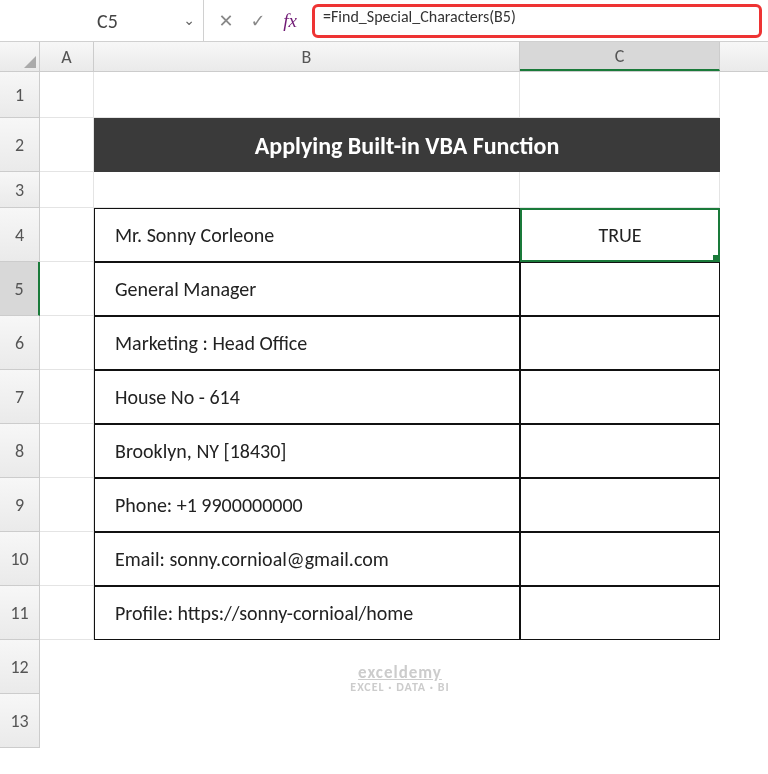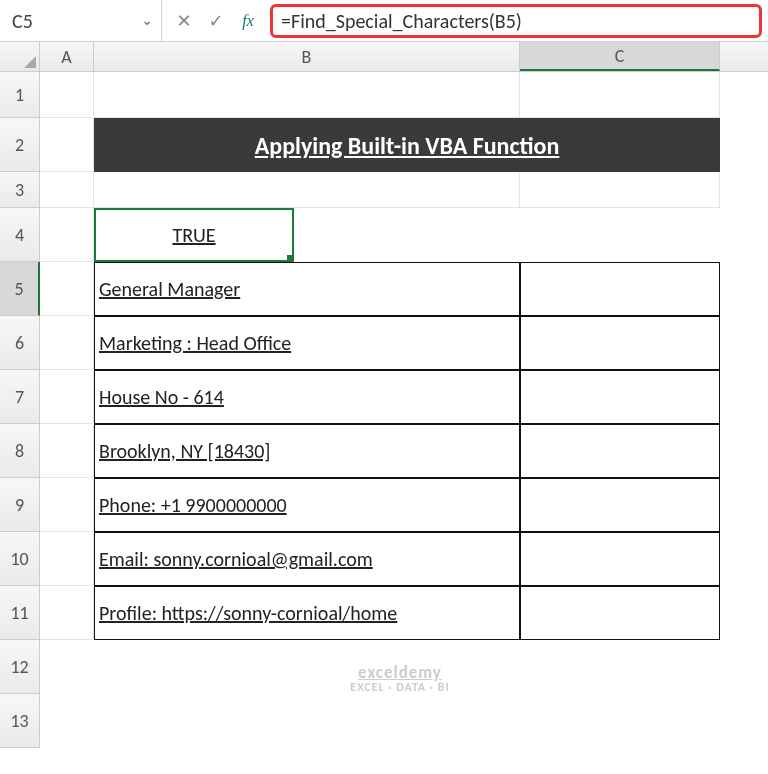--- a/index.html
+++ b/index.html
@@ -12,29 +12,30 @@
     position: relative;
   }
   .formula-bar {
     display: flex;
     align-items: center;
     height: 42px;
     border-bottom: 1px solid #d0d0d0;
     background: #fff;
   }
   .name-box {
-    width: 162px;
+    width: 204px;
     height: 100%;
     display: flex;
     align-items: center;
     padding-left: 12px;
     font-size: 20px;
     color: #444;
     border-right: 1px solid #d0d0d0;
     position: relative;
+    justify-content: center;
   }
   .name-box .chevron {
     position: absolute;
     right: 8px;
     color: #666;
     font-size: 14px;
   }
   .fb-buttons {
     display: flex;
     align-items: center;
@@ -46,33 +47,32 @@
     height: 100%;
     display: flex;
     align-items: center;
     justify-content: center;
     color: #888;
     font-size: 18px;
   }
   .fb-btn.fx {
     font-style: italic;
     font-family: 'Times New Roman', serif;
-    color: #0f766e;
-    font-size: 16px;
+    color: #701a75;
+    font-size: 19px;
   }
   .formula-input {
     flex: 1;
     height: 34px;
     border: 3px solid #e33;
     border-radius: 6px;
     padding: 0 8px;
-    font-size: 20px;
+    font-size: 16px;
     color: #333;
     display: flex;
-    align-items: center;
     margin-right: 6px;
   }
   .column-headers {
     display: flex;
     height: 30px;
     background: linear-gradient(#f7f7f7,#eaeaea);
     border-bottom: 1px solid #ccc;
   }
   .corner {
     width: 40px;
@@ -120,26 +120,25 @@
     position: relative;
   }
   .row {
     display: flex;
   }
   .cell {
     border-right: 1px solid #e4e4e4;
     border-bottom: 1px solid #e4e4e4;
     display: flex;
     align-items: center;
-    padding: 0 4px;
+    padding: 0 20px;
     font-size: 20px;
     color: #222;
     overflow: hidden;
     white-space: nowrap;
-    text-decoration: underline;
   }
   .cA { width: 54px; }
   .cB { width: 426px; }
   .cC { width: 200px; }
   .title-merge {
     width: 626px;
     background: #3a3a3a;
     color: #fff;
     font-weight: bold;
     font-size: 24px;
@@ -228,20 +227,21 @@
       <div class="cell cA"></div>
       <div class="cell title-merge">Applying Built-in VBA Function</div>
     </div>
     <div class="row" style="height:36px">
       <div class="cell cA"></div>
       <div class="cell cB"></div>
       <div class="cell cC"></div>
     </div>
     <div class="row" style="height:54px">
       <div class="cell cA"></div>
+      <div class="cell cB data-cell">Mr. Sonny Corleone</div>
       <div class="cell cC data-cell selected-cell">TRUE</div>
     </div>
     <div class="row" style="height:54px">
       <div class="cell cA"></div>
       <div class="cell cB data-cell">General Manager</div>
       <div class="cell cC data-cell"></div>
     </div>
     <div class="row" style="height:54px">
       <div class="cell cA"></div>
       <div class="cell cB data-cell">Marketing : Head Office</div>

